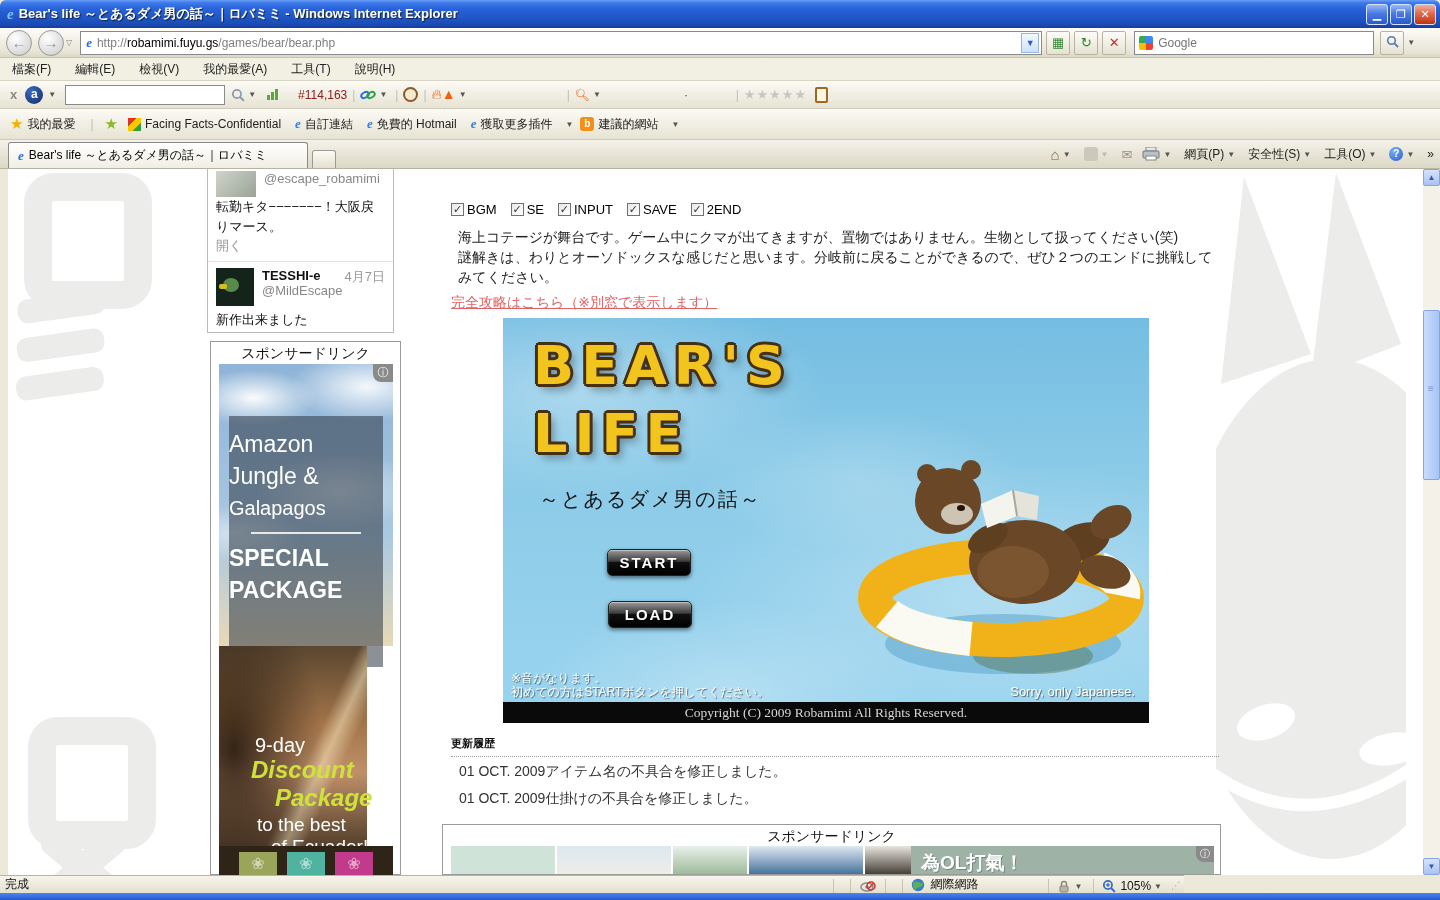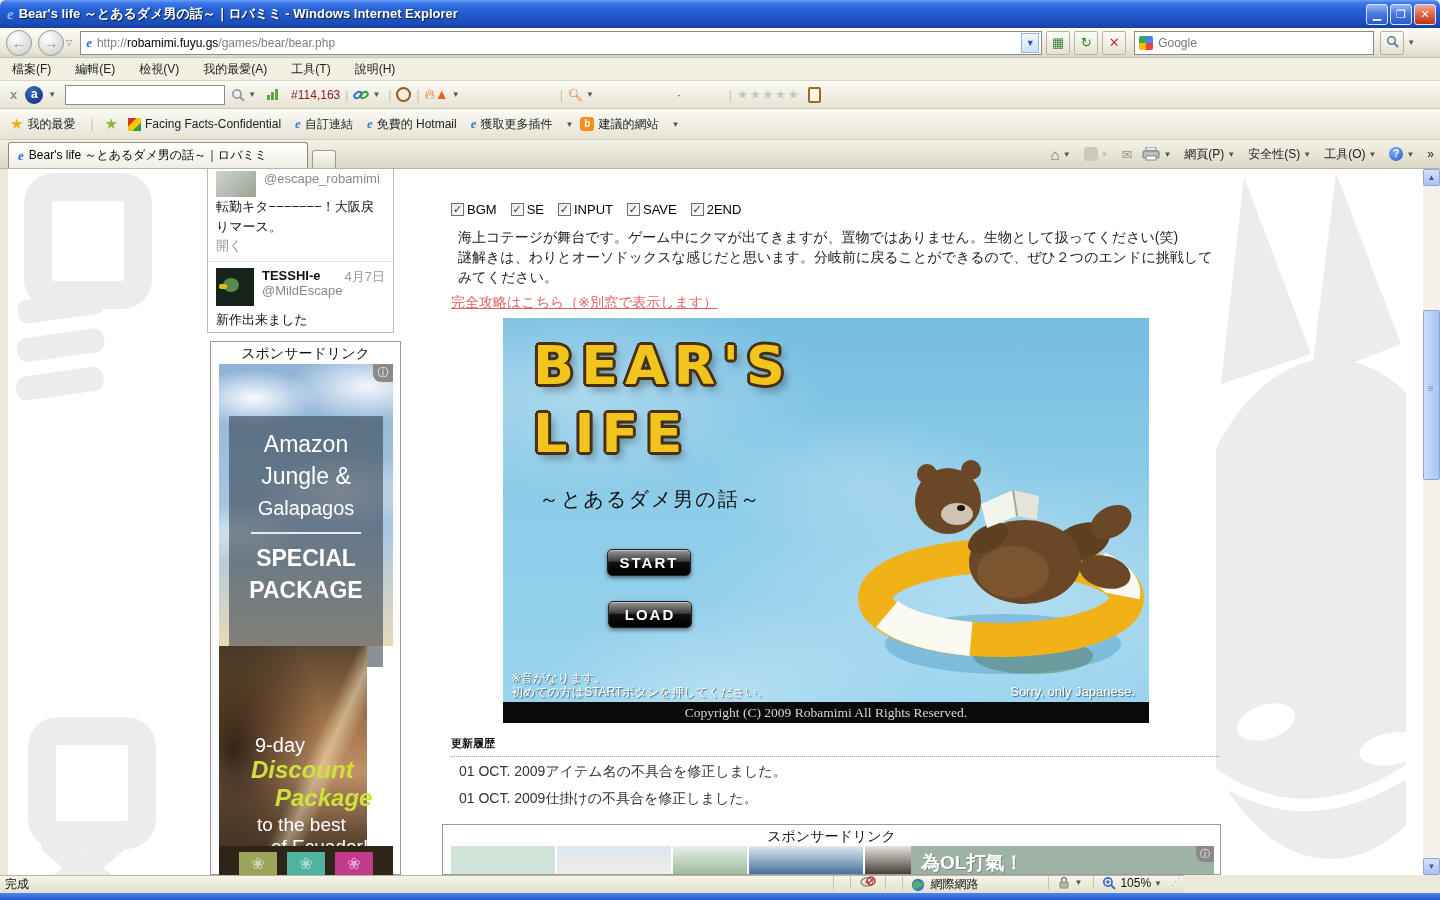--- a/index.html
+++ b/index.html
@@ -54,21 +54,21 @@
   #alexarow { position:absolute; left:0; top:81px; width:1440px; height:28px;
     background:linear-gradient(180deg,#fbfaf4,#e7e3d4); border-bottom:1px solid #cfcbba;
     display:flex; align-items:center; font-size:12px; }
   .sep { color:#c2beae; margin:0 5px; }
   .alexa-a { width:18px; height:18px; border-radius:50%; background:radial-gradient(circle at 35% 30%,#3a6ac0,#102a6a);
     color:#fff; text-align:center; line-height:17px; font-weight:bold; font-size:12px; margin:0 2px 0 8px; }
   .drop { color:#555; font-size:8px; margin:0 3px; }
   #alexa-input { width:160px; height:20px; border:1px solid #8a8a8a; background:#fff; margin-left:6px; }
   .bars { display:inline-flex; align-items:flex-end; gap:1px; margin-left:8px; }
   .bars i { width:3px; background:#58a83a; display:block; }
-  .rank { color:#8b2020; margin-left:13px; }
+  .rank { color:#8b2020; margin-left:20px; }
   .blue-link { color:#1a3fbf;margin-top:40px; }
   .star-row { color:#c6c6c6; font-size:13px; letter-spacing:1px; }
   .flame { color:#f06010; font-size:14px; }
   .clock-ic { width:15px; height:15px; border-radius:50%; border:2px solid #8a5a2a;
     background:#f4ead0; display:inline-block; position:relative; }
   .clip-ic { width:13px; height:16px; border:2px solid #a06820; border-radius:2px; background:#fdf6e0; display:inline-block; }
   .x-close { color:#8a8a8a; font-weight:bold; font-size:13px; margin-left:10px; }
 
   
   #favrow { position:absolute; left:0; top:109px; width:1440px; height:31px;
@@ -131,21 +131,21 @@
   .ad-sky { position:absolute; left:0; top:0; width:174px; height:282px;
     background:
       radial-gradient(ellipse 90px 40px at 20% 12%, rgba(255,255,255,.95), transparent 70%),
       radial-gradient(ellipse 110px 50px at 85% 8%, rgba(255,255,255,.9), transparent 70%),
       radial-gradient(ellipse 120px 55px at 70% 45%, rgba(255,255,255,.55), transparent 70%),
       radial-gradient(ellipse 100px 40px at 10% 60%, rgba(255,255,255,.5), transparent 70%),
       linear-gradient(180deg,#8fb4d8,#a9c8e2 60%,#e8d9b8); }
   .ad-info { position:absolute; right:0; top:0; width:20px; height:18px; background:#8a8a8a;
     border-radius:0 0 0 8px; color:#fff; font-size:11px; text-align:center; line-height:17px; }
   .ad-overlay { position:absolute; left:10px; top:52px; width:154px; height:251px;
-    background:rgba(45,55,66,.55); color:#fff; text-align:center; padding-top:12px; }
+    background:rgba(45,55,66,.55); color:#fff; padding-top:12px; }
   .ad-ov-l { font-size:23px; line-height:32px; font-weight:normal; }
   .ad-ov-rule { width:110px; border-top:2px solid #e8e8e8; margin:8px auto; }
   .ad-ov-b { font-size:23px; line-height:32px; font-weight:bold; }
   .ad-river { position:absolute; left:0; top:282px; width:148px; height:230px;
     background:
       radial-gradient(ellipse 120px 200px at 10% 45%, rgba(30,20,12,.85), transparent 75%),
       linear-gradient(115deg, rgba(255,240,200,.0) 55%, rgba(255,240,200,.5) 62%, rgba(255,240,200,.0) 70%),
       linear-gradient(180deg,#5a4630,#a5764a 35%,#c0906a 55%,#6a5038 80%,#33271b); }
   .ad-river .txt { position:absolute; width:100%; }
   .ad-9day { top:88px; left:36px; color:#fff; font-size:20px; }
@@ -209,21 +209,21 @@
   .sb-btn { position:absolute; left:0; width:17px; height:17px;
     background:linear-gradient(180deg,#d6e2fc,#aac2f2); border:1px solid #8aa4dc; border-radius:2px;
     color:#3a5a9e; font-size:8px; text-align:center; line-height:15px; }
   #sb-thumb { position:absolute; left:0; top:141px; width:17px; height:170px;
     background:linear-gradient(90deg,#cadcfc,#a8c4f4); border:1px solid #8aa4dc; border-radius:2px; }
   #sb-thumb::after { content:"≡"; color:#7a94cc; font-size:10px; position:absolute; left:4px; top:72px; }
 
   
   #statusbar { position:absolute; left:0; top:875px; width:1184px; height:18px;
     background:linear-gradient(180deg,#f7f5ea,#e4e0d0); border-top:1px solid #b8b4a4;
-    display:flex; align-items:flex-start; font-size:12px; color:#111; }
+    display:flex; align-items:flex-end; font-size:12px; color:#111; }
   #status-left { padding-left:5px; flex:1; }
   .st-sep { width:1px; height:14px; background:#c8c4b4; margin:0 8px; }
   .st-item { display:flex; align-items:center; white-space:nowrap; }
   #taskstrip { position:absolute; left:0; top:893px; width:1440px; height:7px;
     background:linear-gradient(180deg,#4a86ee,#2458d0); }
   .grip { color:#b0ac9c; font-size:10px; padding:0 3px 2px 6px; }
 </style>
 </head>
 <body>
 

